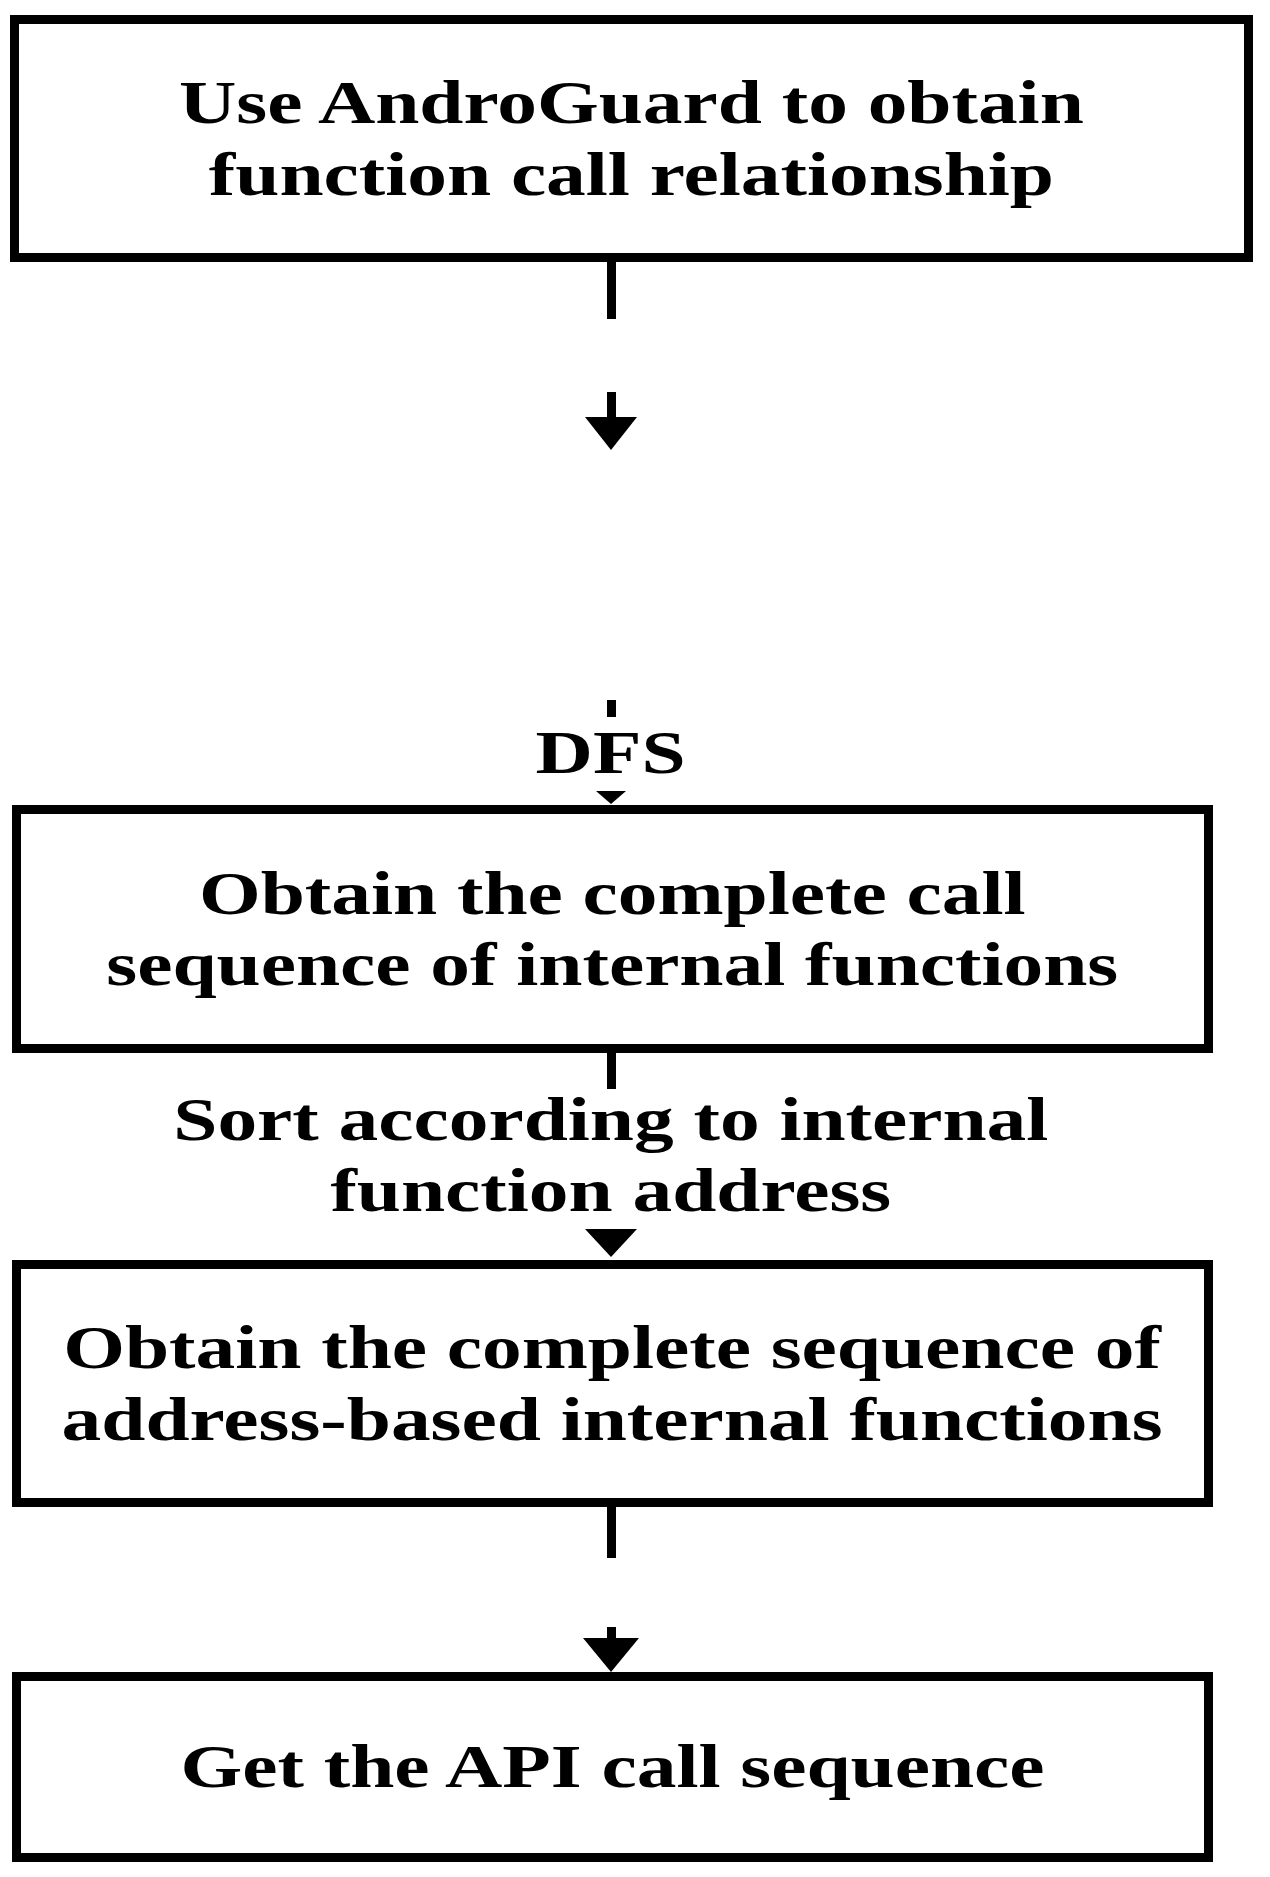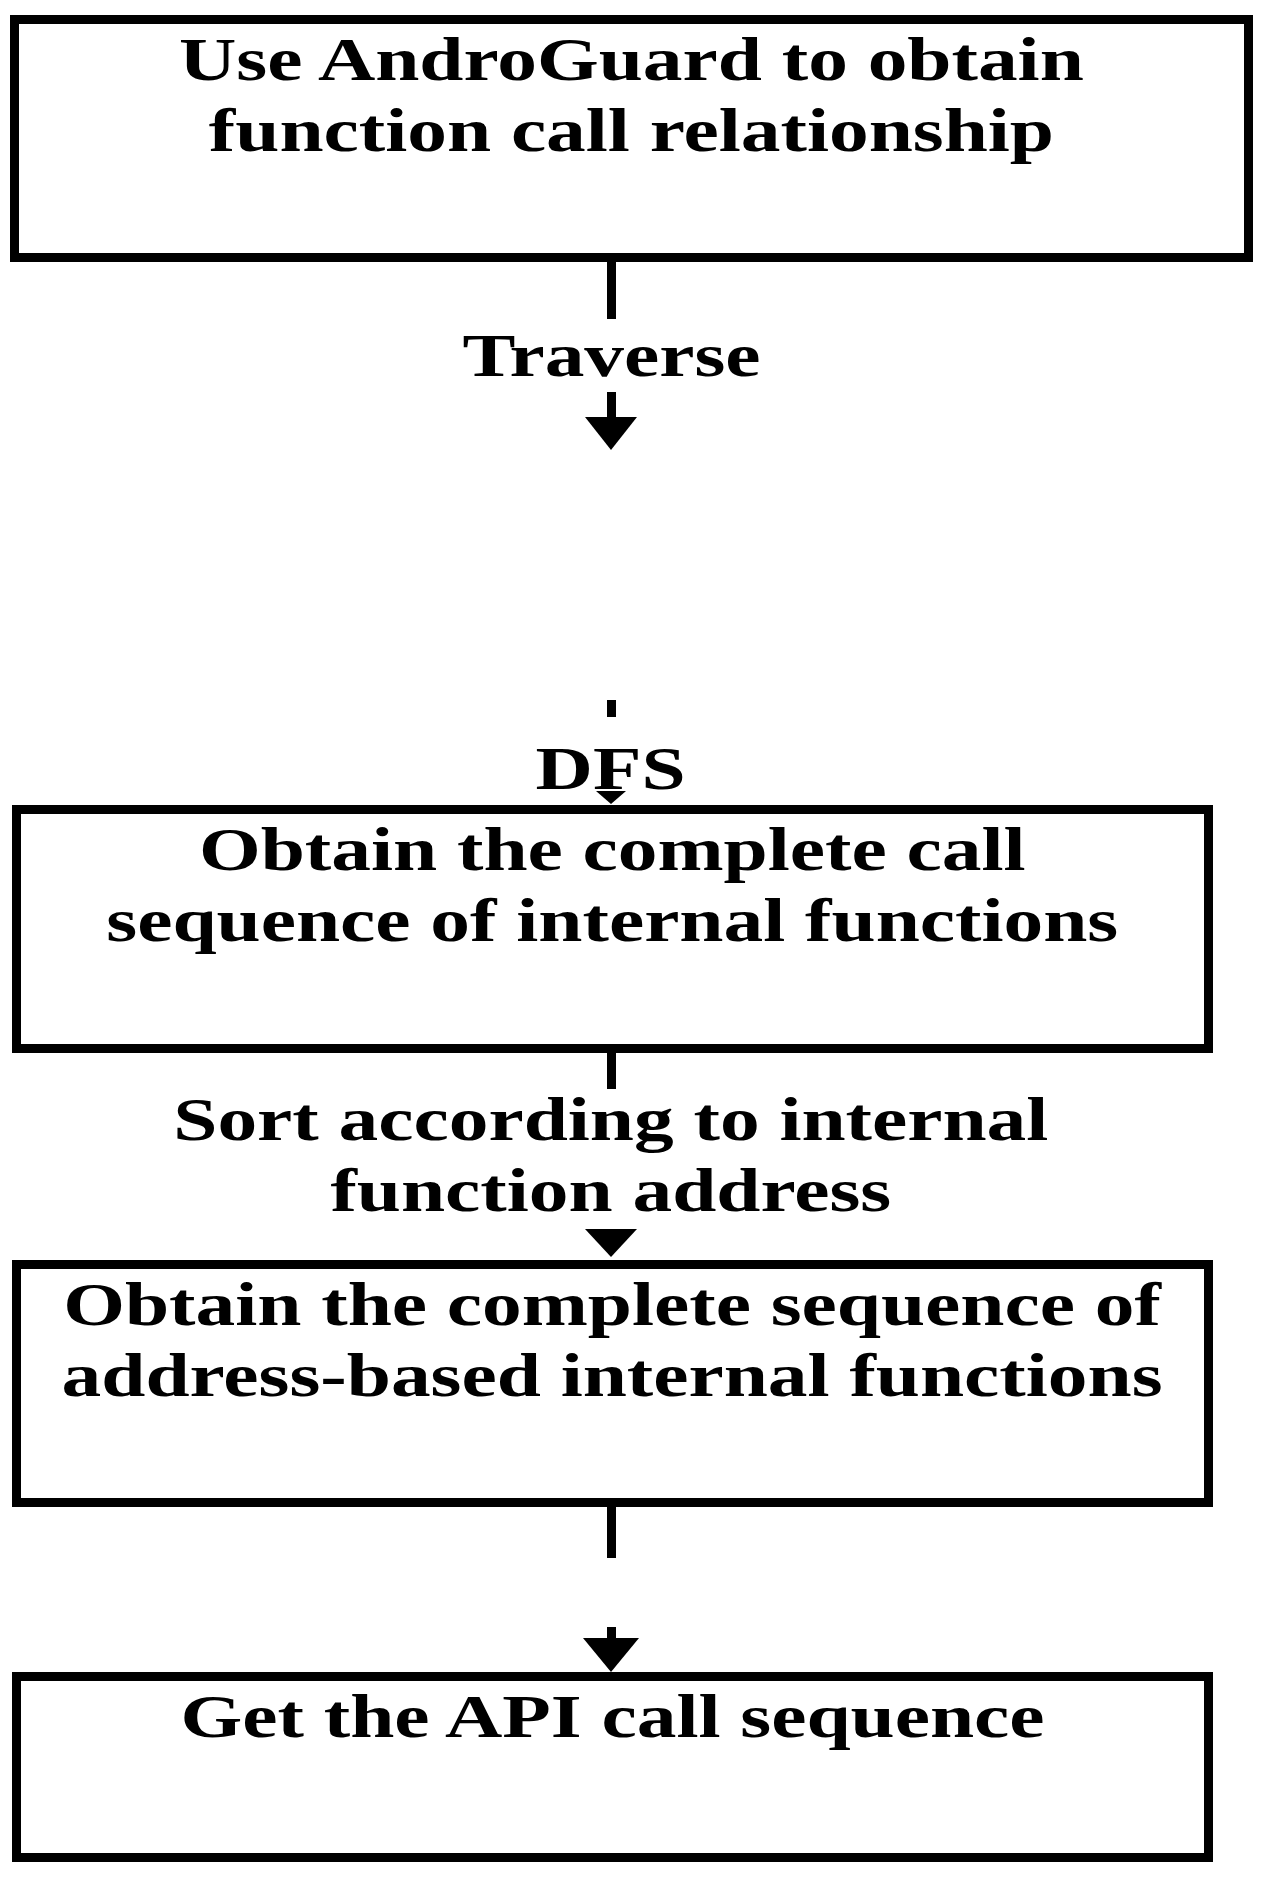--- a/index.html
+++ b/index.html
@@ -9,21 +9,21 @@
     height: 1877px;
     background: #ffffff;
     overflow: hidden;
   }
   .node {
     position: absolute;
     box-sizing: border-box;
     border: 9px solid #000000;
     background: #ffffff;
     display: flex;
-    align-items: flex-start;
+    align-items: center;
     justify-content: center;
   }
   .txt {
     font-family: "Liberation Serif", "DejaVu Serif", serif;
     font-weight: bold;
     font-size: 62px;
     line-height: 1.15;
     color: #000000;
     text-align: center;
     white-space: pre-line;
@@ -49,21 +49,21 @@
   .s6 { top: 1627px; height: 13px; }
 
   .elabel {
     position: absolute;
     left: 11px;
     width: 1200px;
     text-align: center;
   }
   .elabel .txt { display: inline-block; }
   .l1 { top: 320px; }
-  .l2 { top: 717px; margin-top: 16px; }
+  .l2 { top: 717px; }
   .l3 { top: 1084px; }
   .l4 { top: 1556px; }
 
   .arrow {
     position: absolute;
     width: 0;
     height: 0;
     border-style: solid;
     border-color: #000000 transparent transparent transparent;
   }
@@ -91,23 +91,20 @@
   <div class="node n4">
     <div class="txt">Obtain the complete sequence of
 address-based internal functions</div>
   </div>
 
   <div class="node n5">
     <div class="txt">Get the API call sequence</div>
   </div>
 
   <div class="stem s1"></div>
-  <div class="elabel l1">
-    <span class="txt">Traverse</span>
-  </div>
   <div class="stem s2"></div>
   <div class="arrow a1"></div>
 
   <div class="stem s3"></div>
   <div class="elabel l2">
     <span class="txt">DFS</span>
   </div>
   <div class="arrow a2"></div>
 
   <div class="stem s4"></div>

